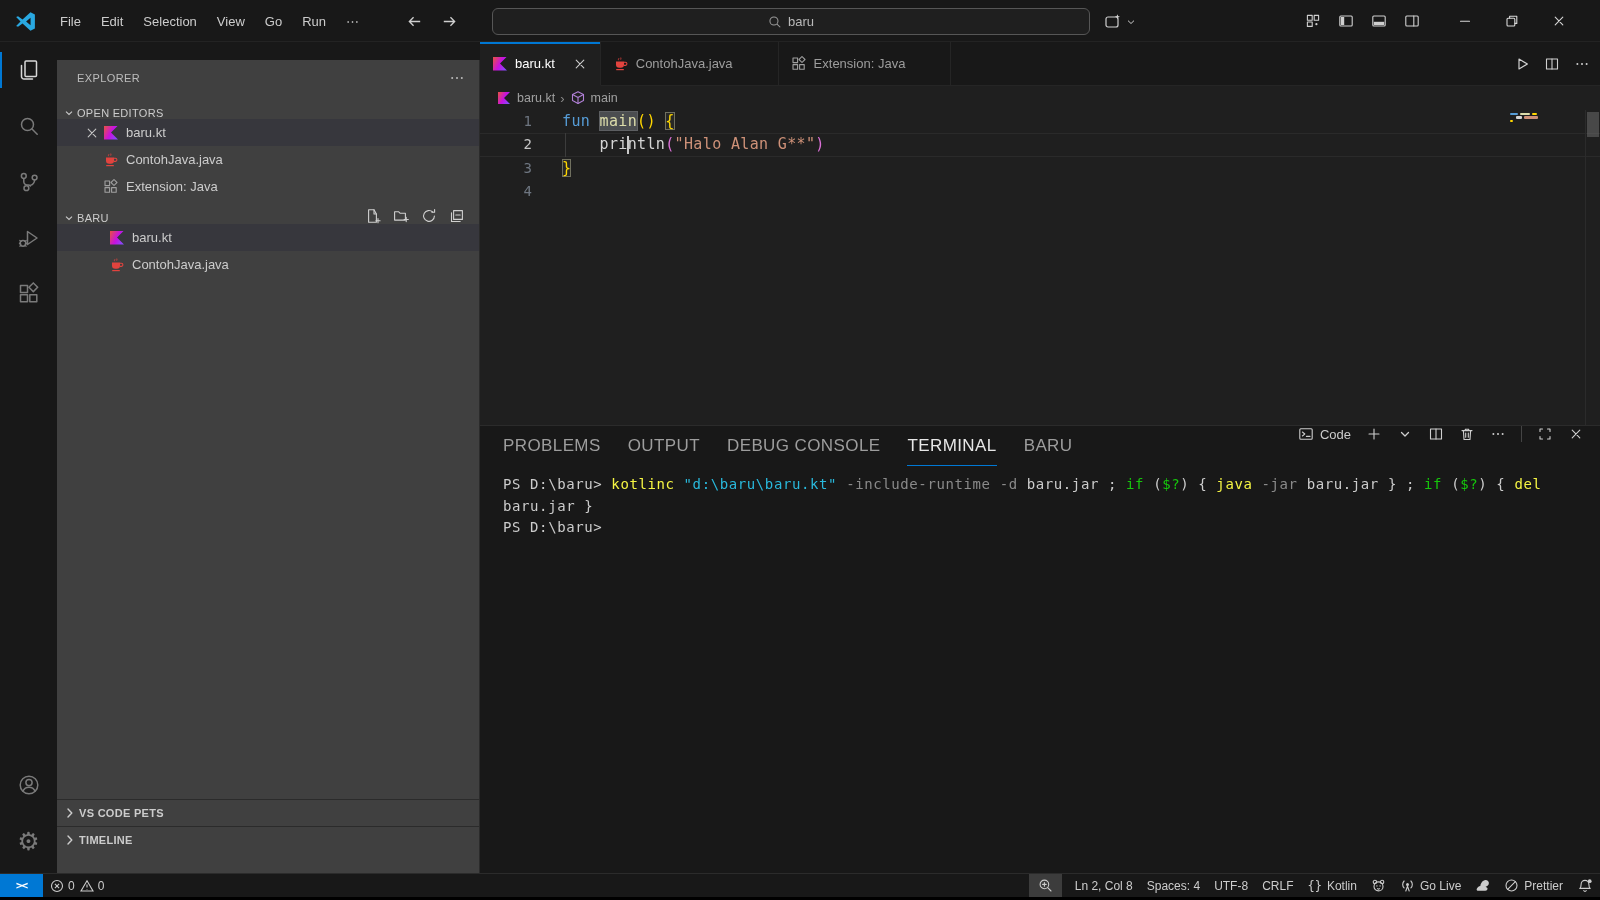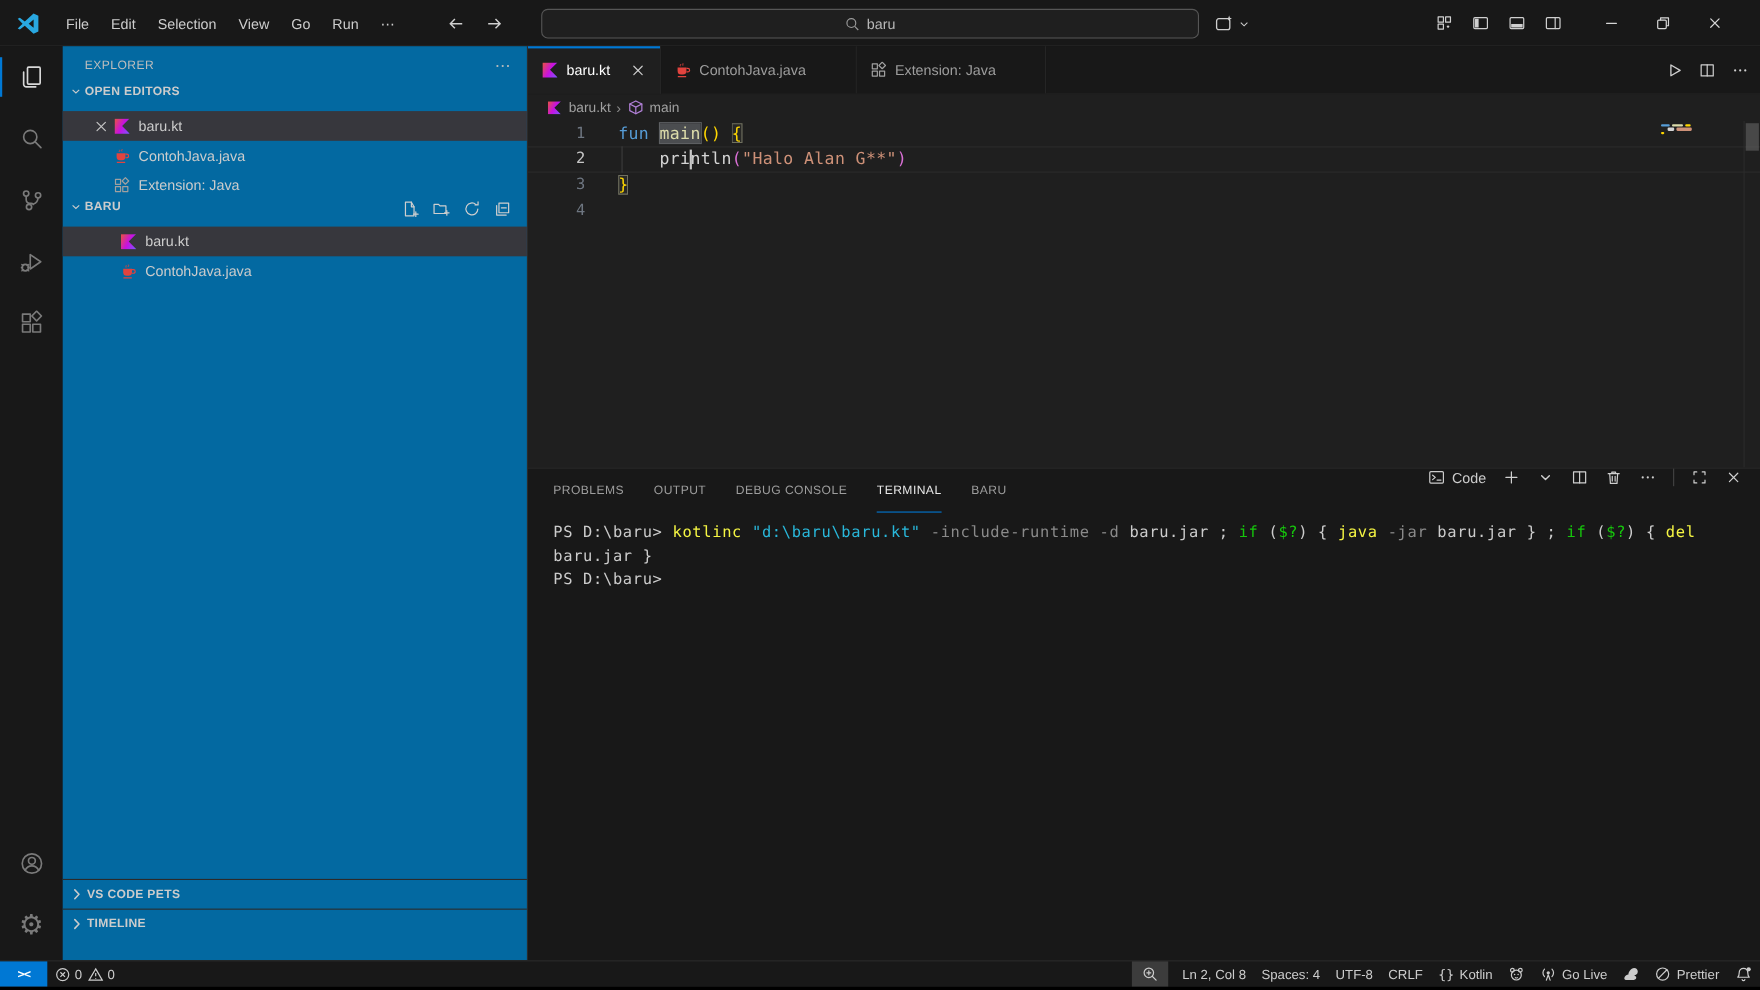--- a/index.html
+++ b/index.html
@@ -27,24 +27,24 @@
 
   
   .activitybar{position:absolute;left:0;top:0;bottom:0;width:57px;background:#181818}
   .ab-item{height:56px;display:flex;align-items:center;justify-content:center;color:#7a7a7a;position:relative}
   .ab-item.active{color:#d7d7d7}
   .ab-item.active::before{content:"";position:absolute;left:0;top:10px;bottom:10px;width:2px;background:#0078d4}
   .ab-bottom{position:absolute;bottom:4px;left:0;right:0}
   .gear-glyph{font-size:25px;line-height:1}
 
   
-  .sidebar{position:absolute;left:57px;top:0;bottom:0;width:423px;background:#0369a1;border-right:1px solid #2b2b2b}
+  .sidebar{position:absolute;left:57px;top:18px;bottom:0;width:423px;background:#404040;border-right:1px solid #2b2b2b}
   .sb-title{height:35px;display:flex;align-items:center;padding:0 14px 0 20px;font-size:11px;color:#bdbdbd;letter-spacing:.4px}
   .sb-title .spacer{flex:1}
-  .sec-head{height:24px;display:flex;align-items:flex-start;font-size:11px;font-weight:bold;color:#cccccc;padding-left:4px;letter-spacing:.3px}
+  .sec-head{height:24px;display:flex;align-items:flex-end;font-size:11px;font-weight:normal;color:#cccccc;padding-left:4px;letter-spacing:.3px}
   .sec-head .chev{width:16px;display:flex;justify-content:center;color:#cccccc}
   .sec-head .spacer{flex:1}
   .sec-actions{display:flex;align-items:center;gap:12px;padding-right:14px;color:#cfcfcf}
   .sb-row{height:27px;display:flex;align-items:center;font-size:13px;color:#cccccc}
   .sb-row.selected{background:#37373d}
   .sb-row .closebox{width:22px;margin-left:24px;display:flex;justify-content:center;color:#c5c5c5}
   .sb-row .fic{margin-right:7px}
   .sb-row.folder-item{padding-left:52px}
   .italic{}
   .sidebar-bottom{position:absolute;left:0;right:0;bottom:20px}
@@ -89,21 +89,21 @@
   .cursor{display:inline-block;width:2px;height:18px;background:#c8c8c8;vertical-align:middle;margin:0 -1px}
   .minimap{position:absolute;top:0;right:16px;width:78px;bottom:0}
   .mm-row{height:2.4px;margin:1px 4px;display:flex;gap:2px}
   .mm-seg{height:2.4px;border-radius:1px}
   .ed-scrollbar{position:absolute;top:0;right:0;width:15px;bottom:0;border-left:1px solid #2b2b2b}
   .ed-scrollbar .slider{margin:2px 1px;height:25px;background:#797979;opacity:.45}
 
   
   .panel{position:absolute;top:383px;left:0;right:0;bottom:0;background:#181818;border-top:1px solid #2b2b2b}
   .panel-head{height:40px;display:flex;align-items:center;padding-left:23px;position:relative}
-  .ptab{margin-right:27px;font-size:11px;letter-spacing:.4px;color:#9d9d9d;height:40px;display:flex;align-items:center;
+  .ptab{margin-right:27px;font-size:17px;letter-spacing:.4px;color:#9d9d9d;height:40px;display:flex;align-items:center;
         border-bottom:1px solid transparent}
   .ptab.active{color:#e7e7e7;border-bottom-color:#0078d4}
   .panel-actions{position:absolute;right:16px;top:0;height:40px;display:flex;align-items:flex-start;gap:15px;color:#cfcfcf}
   .pa-sep{width:1px;height:16px;background:#444}
   .pa-shell{display:flex;align-items:center;gap:6px;font-size:13px;color:#cccccc}
   .term{position:absolute;top:48px;left:23px;right:20px;bottom:0}
   .trow{white-space:pre;font:14px/21.6px "DejaVu Sans Mono",monospace;letter-spacing:.6px;color:#cccccc}
   .t-fg{color:#cccccc}.t-yel{color:#f5f543}.t-cyn{color:#29b8db}.t-gry{color:#8a8a8a}.t-grn{color:#16c60c}
 
   

